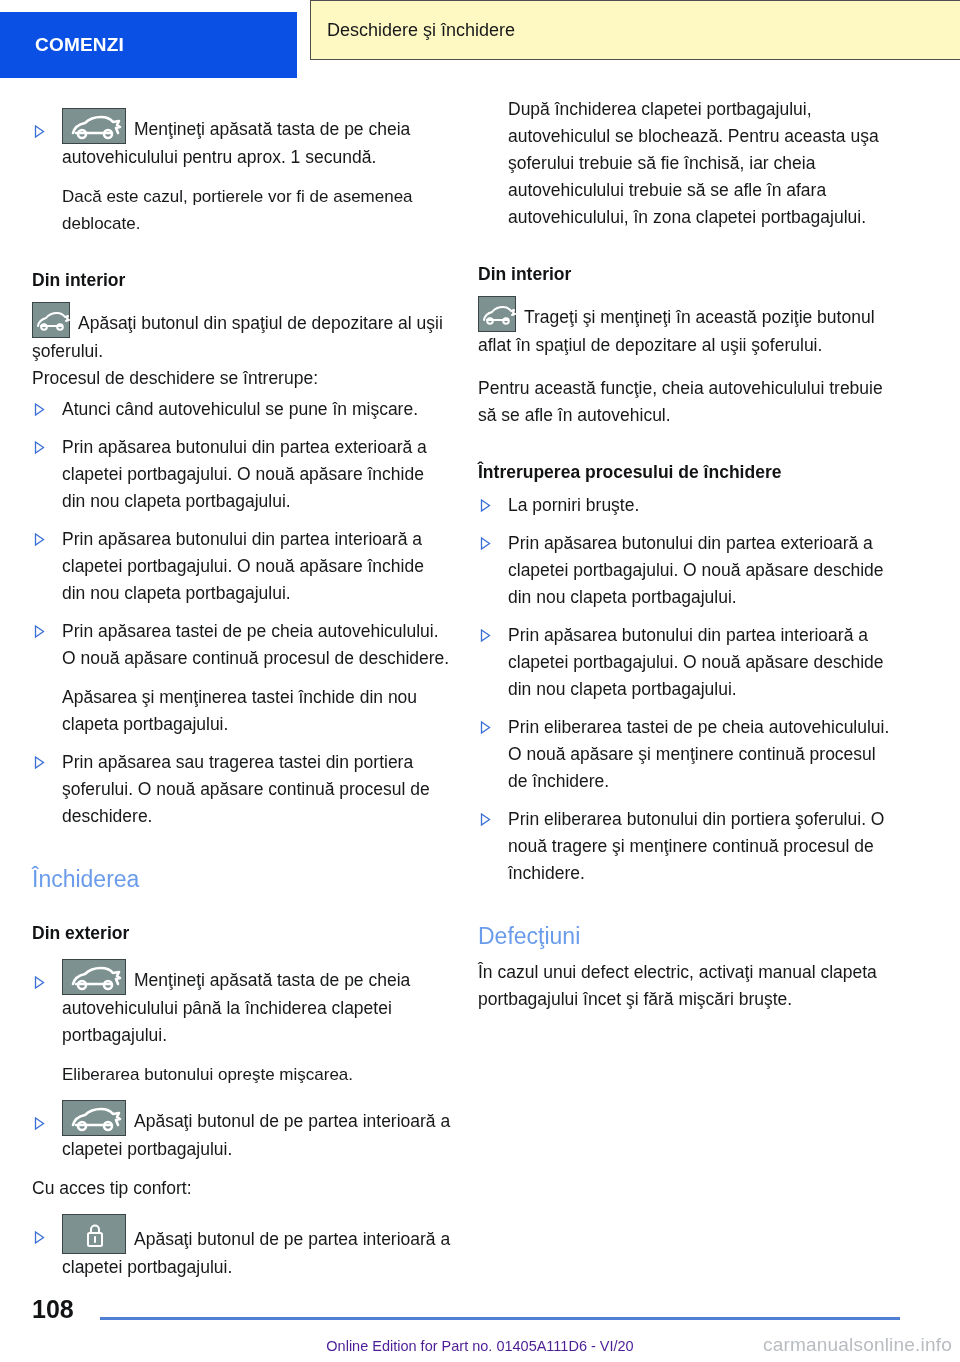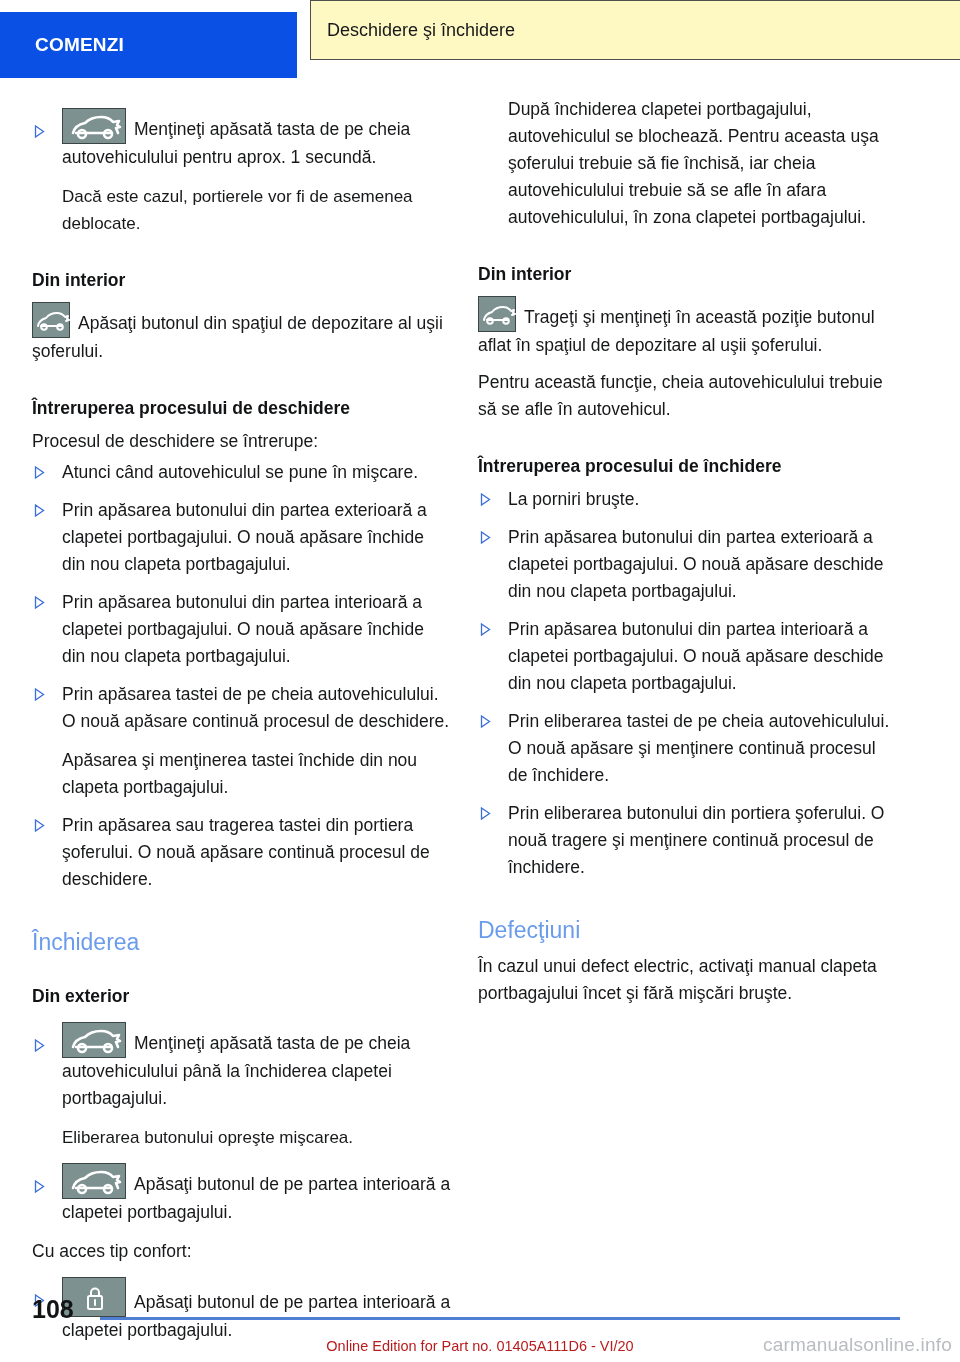--- a/index.html
+++ b/index.html
@@ -161,21 +161,21 @@
     left: 100px; bottom: 42px;
     width: 800px; height: 3px;
     background: #4f7fd4;
   }
   .footer-note {
     position: absolute;
     left: 0; bottom: 8px;
     width: 960px;
     text-align: center;
     font-size: 14.5px;
-    color: #b91c1c;
+    color: #4c1d95;
   }
   .watermark {
     position: absolute;
     right: 8px; bottom: 6px;
     font-size: 19px;
     color: #b9bcc0;
     letter-spacing: 0.2px;
   }
 </style>
 </head>
@@ -218,21 +218,20 @@
       <span class="chip chip-small">
         <svg viewBox="0 0 38 36">
           <path d="M5 23 Q6 17 13 15 Q17 10 24 10 Q29 10 32 14 L35 13 L34 16 L36 17 L33 18" fill="none" stroke="#ffffff" stroke-width="2" stroke-linecap="round" stroke-linejoin="round"></path>
           <line x1="8" y1="23" x2="29" y2="23" stroke="#ffffff" stroke-width="2" stroke-linecap="round"></line>
           <circle cx="11" cy="24" r="2.8" fill="none" stroke="#ffffff" stroke-width="2"></circle>
           <circle cx="27" cy="24" r="2.8" fill="none" stroke="#ffffff" stroke-width="2"></circle>
         </svg>
       </span><span>Apăsaţi butonul din spaţiul de depozitare al uşii şoferului.</span>
     </div>
 
-    <div class="sub-head">Întreruperea procesului de deschidere</div>
     <div class="para">Procesul de deschidere se întrerupe:</div>
 
     <ul class="blist">
       <li class="bitem">
         <span class="bullet">
           <svg viewBox="0 0 11 13">
               <path d="M1.5 1 L9.5 6.5 L1.5 12 Z" fill="none" stroke="#3a6fd8" stroke-width="1.3"></path>
             </svg>
         </span>
         <span>Atunci când autovehiculul se pune în mişcare.</span>
@@ -339,21 +338,21 @@
       <span class="chip chip-small">
         <svg viewBox="0 0 38 36">
           <path d="M5 23 Q6 17 13 15 Q17 10 24 10 Q29 10 32 14 L35 13 L34 16 L36 17 L33 18" fill="none" stroke="#ffffff" stroke-width="2" stroke-linecap="round" stroke-linejoin="round"></path>
           <line x1="8" y1="23" x2="29" y2="23" stroke="#ffffff" stroke-width="2" stroke-linecap="round"></line>
           <circle cx="11" cy="24" r="2.8" fill="none" stroke="#ffffff" stroke-width="2"></circle>
           <circle cx="27" cy="24" r="2.8" fill="none" stroke="#ffffff" stroke-width="2"></circle>
         </svg>
       </span><span>Trageţi şi menţineţi în această poziţie butonul aflat în spaţiul de depozitare al uşii şoferului.</span>
     </div>
 
-    <div class="para" style="margin-top:10px">Pentru această funcţie, cheia autovehiculului trebuie să se afle în autovehicul.</div>
+    <div class="para" style="margin-top:16px">Pentru această funcţie, cheia autovehiculului trebuie să se afle în autovehicul.</div>
 
     <div class="sub-head">Întreruperea procesului de închidere</div>
 
     <ul class="blist">
       <li class="bitem">
         <span class="bullet">
           <svg viewBox="0 0 11 13">
               <path d="M1.5 1 L9.5 6.5 L1.5 12 Z" fill="none" stroke="#3a6fd8" stroke-width="1.3"></path>
             </svg>
         </span>

